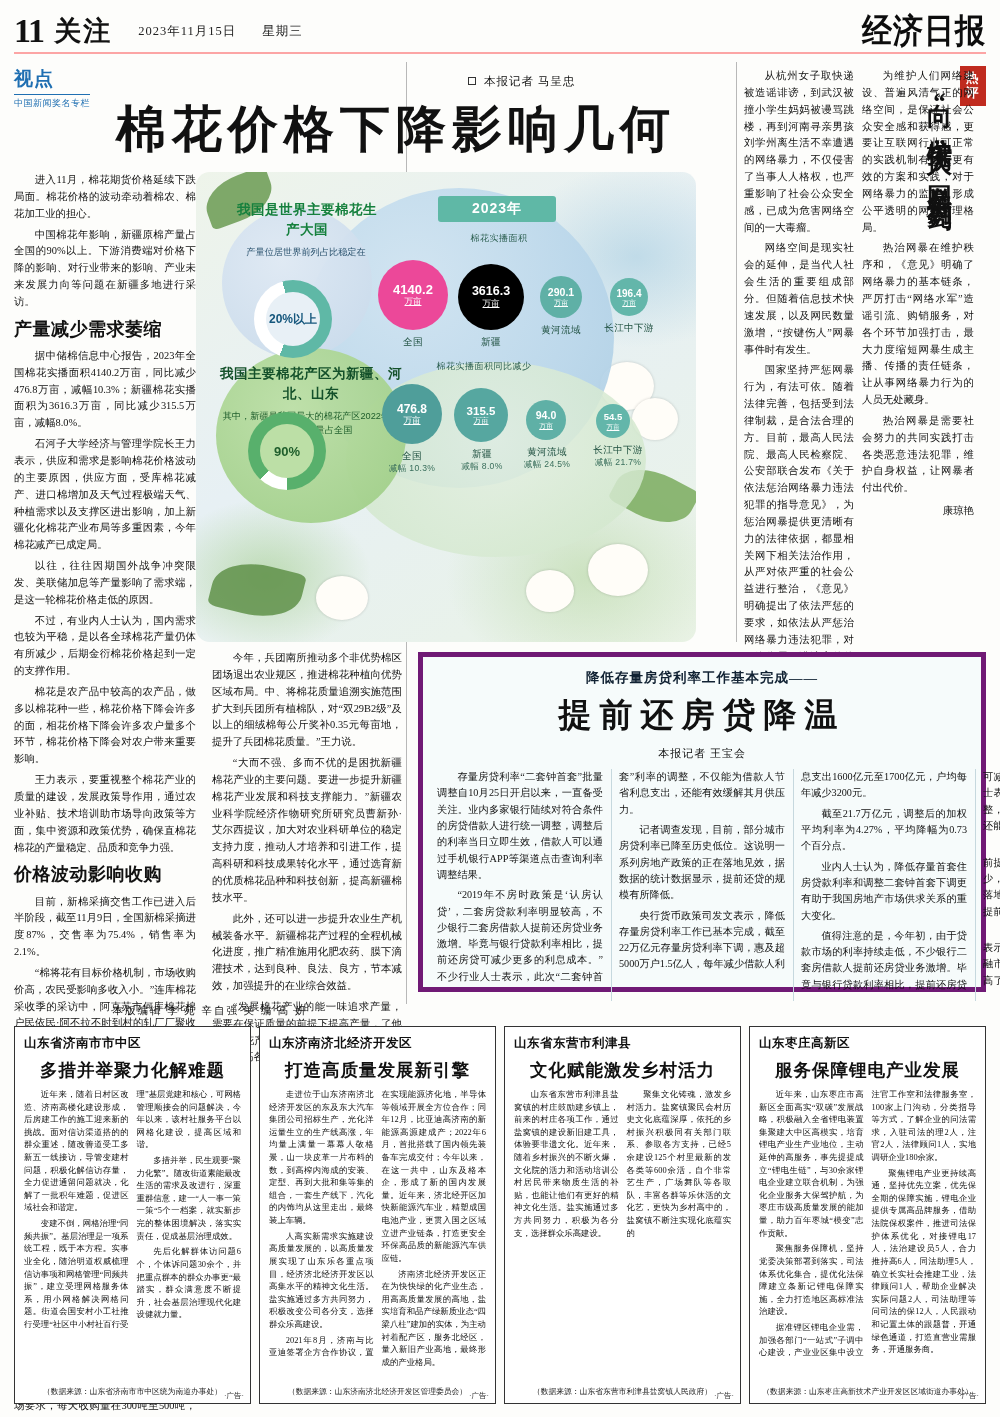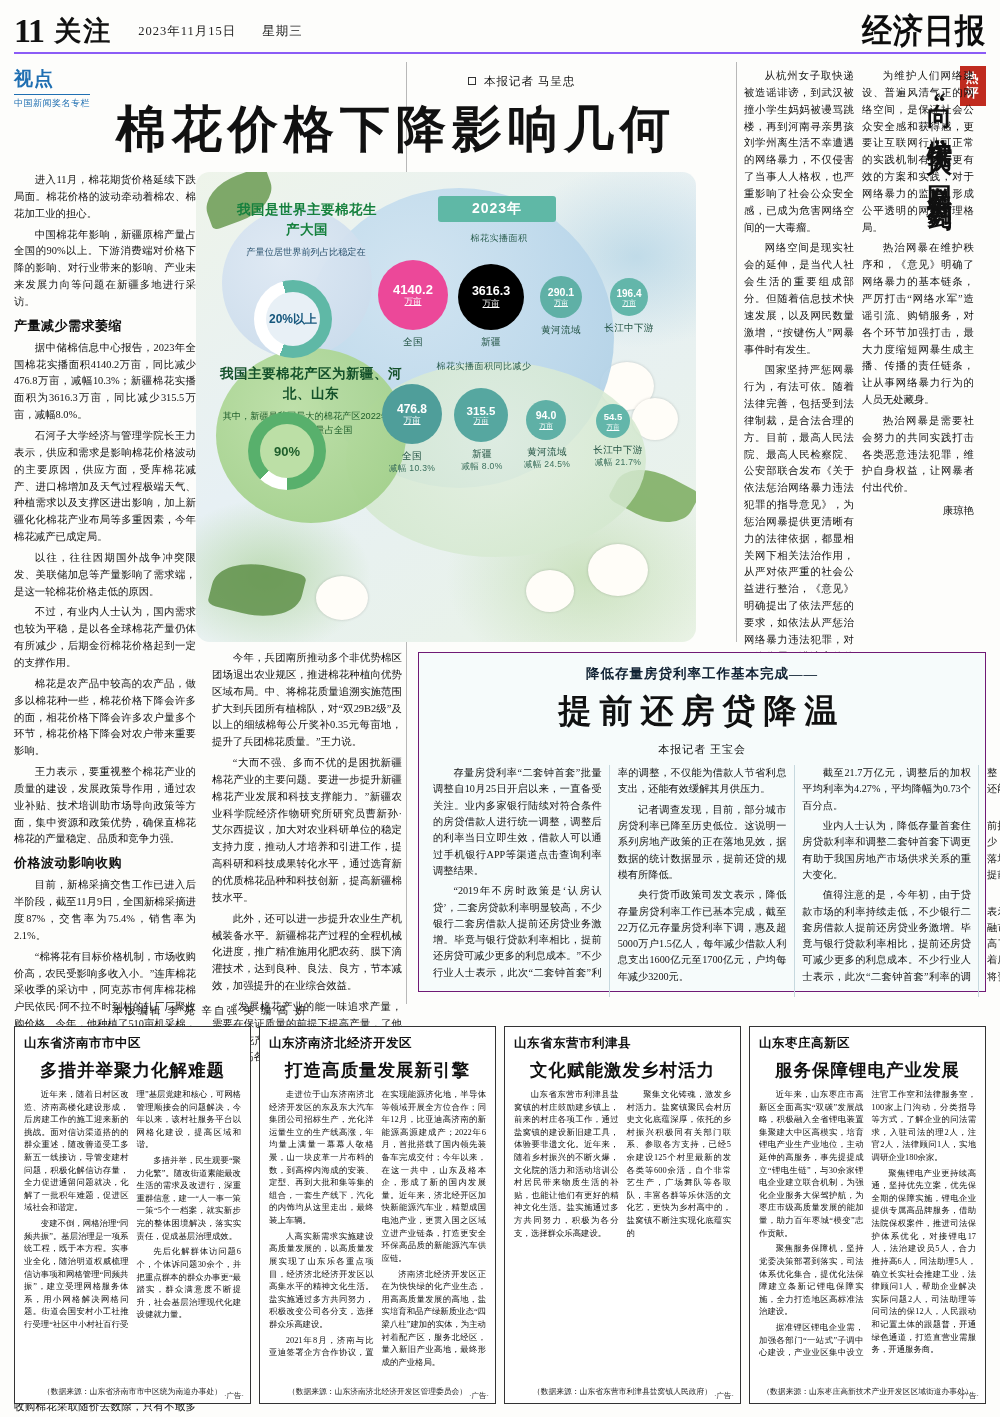--- a/index.html
+++ b/index.html
@@ -10,21 +10,21 @@
     font-family: "Liberation Serif", "DejaVu Serif", serif;
     color: #111;
     position: relative;
     overflow: hidden;
   }
   .page { position: relative; width: 1000px; height: 1417px; padding: 0; }
 
   
   .masthead {
     position: absolute; left: 14px; top: 10px; width: 972px; height: 44px;
-    display: flex; align-items: center; border-bottom: 2px solid #8b5cf6;
+    display: flex; align-items: center; border-bottom: 2px solid #fca5a5;
   }
   .page-num {
     font-size: 34px; font-weight: bold; letter-spacing: -1px; margin-right: 10px;
     font-family: "Liberation Serif", serif;
   }
   .section-name {
     font-size: 27px; font-weight: bold; letter-spacing: 2px; margin-right: 26px;
   }
   .date-line { font-size: 12.5px; color: #222; letter-spacing: 1px; }
   .date-line span { margin-right: 22px; }
@@ -59,21 +59,21 @@
     position: absolute; left: 468px; top: 74px; font-size: 11.5px; letter-spacing: 1px;
   }
   .byline-top .box {
     display: inline-block; width: 8px; height: 8px; border: 1px solid #333; margin-right: 8px;
   }
 
   
   .col { position: absolute; font-size: 10.4px; line-height: 1.62; text-align: justify; color: #111; }
   .col p { margin: 0 0 4px 0; text-indent: 2em; }
   .sub-h {
-    font-weight: bold; font-size: 13px; text-indent: 0 !important;
+    font-weight: bold; font-size: 18px; text-indent: 0 !important;
     margin: 7px 0 5px 0; letter-spacing: 0.5px;
   }
 
   
   .info {
     position: absolute; left: 196px; top: 172px; width: 500px; height: 470px;
     overflow: hidden;
   }
   .info-bg {
     position: absolute; inset: 0;
@@ -175,21 +175,21 @@
     writing-mode: vertical-rl; text-orientation: upright;
     font-family: "Liberation Serif", serif;
   }
   .vcol {
     position: absolute; font-size: 10.4px; line-height: 1.62; text-align: justify;
   }
 
   
   .feature2 {
     position: absolute; left: 418px; top: 652px; width: 568px; height: 340px;
-    border: 1px solid #701a75; background: #f6fbfb;
+    border: 5px solid #701a75; background: #f6fbfb;
     padding: 12px 14px;
   }
   .f2-kicker {
     text-align: center; font-size: 13.5px; font-weight: bold; letter-spacing: 1px;
     color: #123; margin-bottom: 6px;
   }
   .f2-title {
     text-align: center; font-size: 33px; font-weight: bold; letter-spacing: 8px;
     margin: 4px 0 8px 0;
   }

